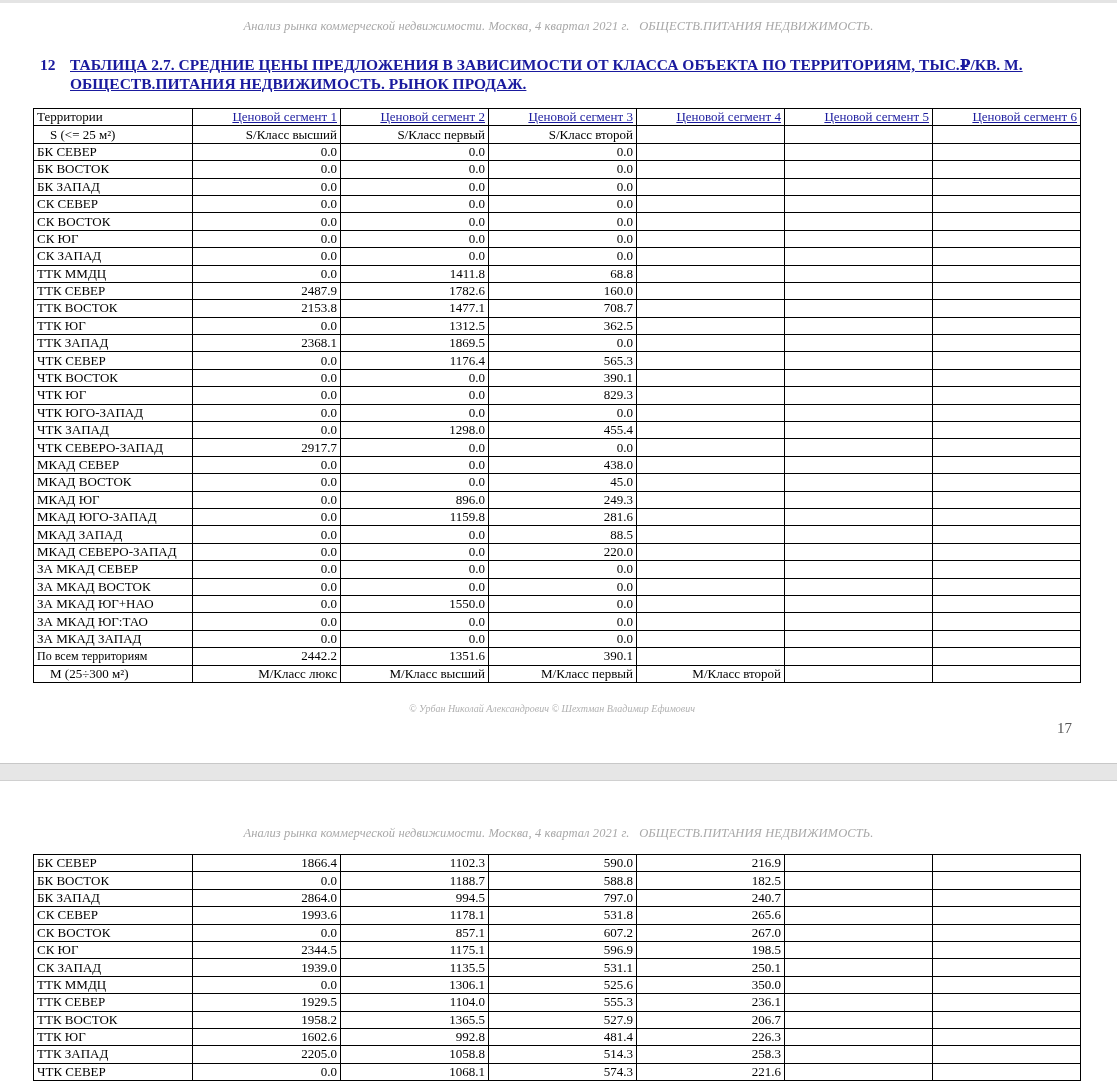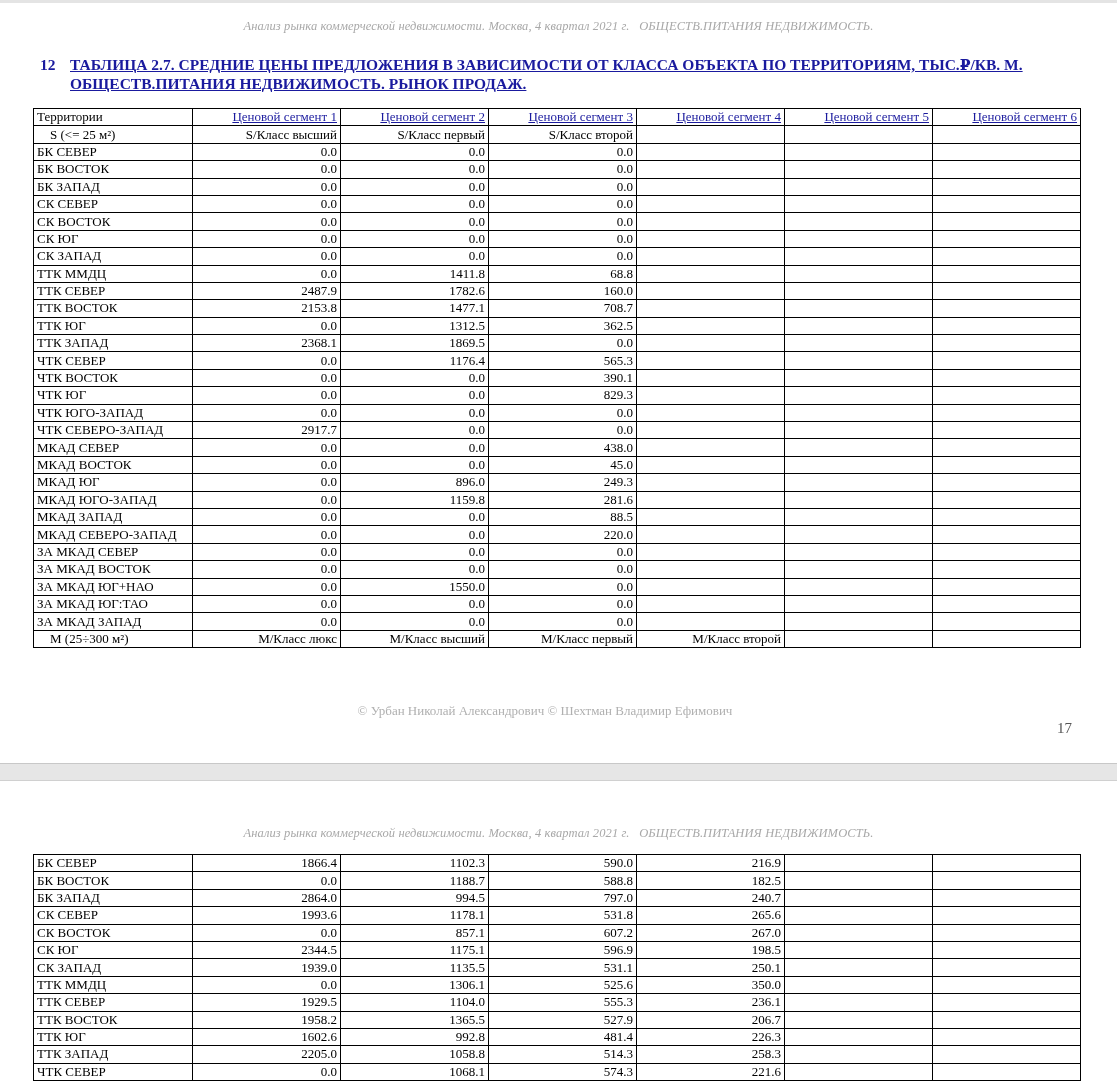--- a/index.html
+++ b/index.html
@@ -13,22 +13,22 @@
                  font-size:15.5px; line-height:19px; color:#1a1a9e; }
   .title-num { position:absolute; left:0; top:0; color:#1a1a9e; }
   .title-text { position:absolute; left:30px; top:0; width:1030px; text-decoration:underline; }
   table.t { position:absolute; border-collapse:collapse; table-layout:fixed; font-size:13px; }
   table.t td { border:1px solid #000; padding:0 3px; height:16.4px; line-height:16px;
                white-space:nowrap; overflow:hidden; text-align:right; }
   table.t td.terr { text-align:left; }
   table.t td.small { font-size:12px; }
   table.t td.indent { padding-left:16px; }
   .seg-link { color:#1a1a9e; text-decoration:underline; }
-  .footer-copy { position:absolute; left:0; top:703px; width:1090px; text-align:center;
-                 font-size:13px; color:#b0b0b0; }
+  .footer-copy { position:absolute; left:7px; top:703px; width:1090px; text-align:center;
+                 font-style:italic; font-size:10px; color:#b0b0b0; }
   .page-num { position:absolute; left:1057px; top:704px; font-size:15px; color:#555;margin-top:16px; }
   .page-gap { position:absolute; left:0; top:763px; width:1117px; height:16px; background:#e6e6e6;
               border-top:1px solid #c8c8c8; border-bottom:1px solid #d0d0d0; }
 </style>
 </head>
 <body>
 
 <div class="topbar"></div>
 
 <div class="page-header" style="top:19px;">
@@ -208,20 +208,29 @@
       <tr>
         <td class="terr">ЧТК ЮГО-ЗАПАД</td>
         <td>0.0</td>
         <td>0.0</td>
         <td>0.0</td>
         <td></td>
         <td></td>
         <td></td>
       </tr>
       <tr>
+        <td class="terr">ЧТК ЗАПАД</td>
+        <td>0.0</td>
+        <td>1298.0</td>
+        <td>455.4</td>
+        <td></td>
+        <td></td>
+        <td></td>
+      </tr>
+      <tr>
         <td class="terr">ЧТК СЕВЕРО-ЗАПАД</td>
         <td>2917.7</td>
         <td>0.0</td>
         <td>0.0</td>
         <td></td>
         <td></td>
         <td></td>
       </tr>
       <tr>
         <td class="terr">МКАД СЕВЕР</td>
@@ -311,20 +320,29 @@
         <td>0.0</td>
         <td></td>
         <td></td>
         <td></td>
       </tr>
       <tr>
         <td class="terr">ЗА МКАД ЗАПАД</td>
         <td>0.0</td>
         <td>0.0</td>
         <td>0.0</td>
+        <td></td>
+        <td></td>
+        <td></td>
+      </tr>
+      <tr>
+        <td class="terr small">По всем территориям</td>
+        <td>2442.2</td>
+        <td>1351.6</td>
+        <td>390.1</td>
         <td></td>
         <td></td>
         <td></td>
       </tr>
       <tr>
         <td class="terr indent">M (25÷300 м²)</td>
         <td>M/Класс люкс</td>
         <td>M/Класс высший</td>
         <td>M/Класс первый</td>
         <td>M/Класс второй</td>

